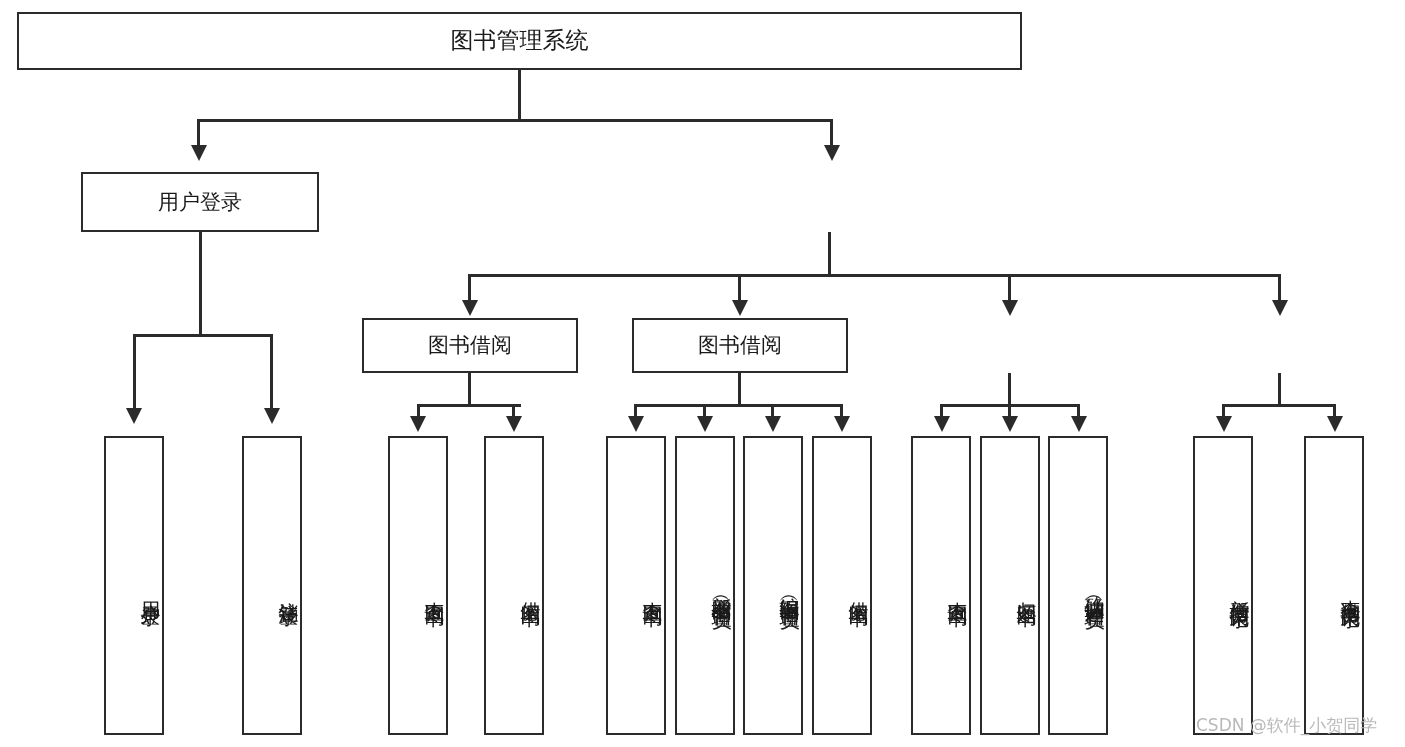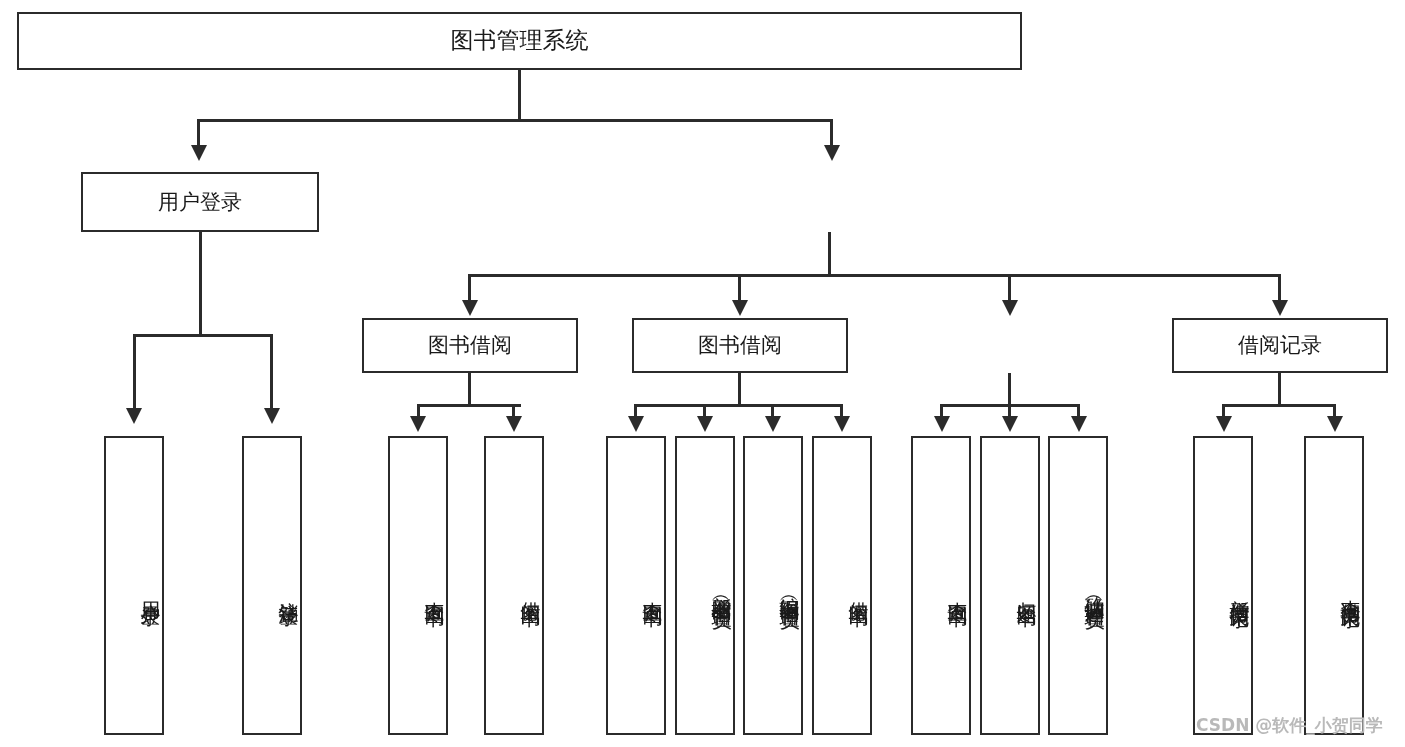--- a/index.html
+++ b/index.html
@@ -110,23 +110,20 @@
   <div class="arrow" style="left:1002px;top:300px;"></div>
   <div class="vline" style="left:1278px;top:274px;height:28px;"></div>
   <div class="arrow" style="left:1272px;top:300px;"></div>
 
   <div class="node h lvl3" style="left:362px;top:318px;width:216px;height:55px;">
     <span class="lbl">图书借阅</span>
   </div>
   <div class="node h lvl3" style="left:632px;top:318px;width:216px;height:55px;">
     <span class="lbl">图书借阅</span>
   </div>
-  <div class="node h lvl3" style="left:1172px;top:318px;width:216px;height:55px;">
-    <span class="lbl">借阅记录</span>
-  </div>
 
   <div class="vline" style="left:468px;top:373px;height:33px;"></div>
   <div class="hline" style="left:417px;top:404px;width:104px;"></div>
   <div class="vline" style="left:417px;top:404px;height:14px;"></div>
   <div class="arrow" style="left:410px;top:416px;"></div>
   <div class="vline" style="left:512px;top:404px;height:14px;"></div>
   <div class="arrow" style="left:506px;top:416px;"></div>
 
   <div class="vline" style="left:738px;top:373px;height:33px;"></div>
   <div class="hline" style="left:634px;top:404px;width:208px;"></div>
@@ -192,15 +189,15 @@
     <span class="lbl">确认归还（管理员）</span>
   </div>
 
   <div class="node v leaf" style="left:1193px;top:436px;width:60px;height:299px;">
     <span class="lbl">新增借阅记录</span>
   </div>
   <div class="node v leaf" style="left:1304px;top:436px;width:60px;height:299px;">
     <span class="lbl">查询借阅记录</span>
   </div>
 
-  <div id="watermark" style="left:1196px;top:714px;font-weight:bold;">CSDN @软件_小贺同学</div>
+  <div id="watermark" style="left:1196px;top:714px;">CSDN @软件_小贺同学</div>
 
 </div>
 
 </body></html>

